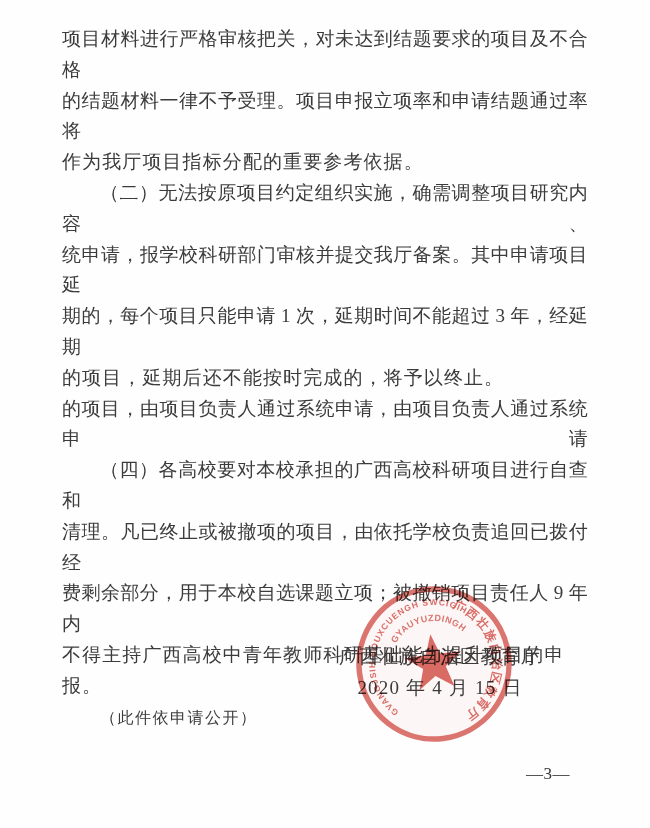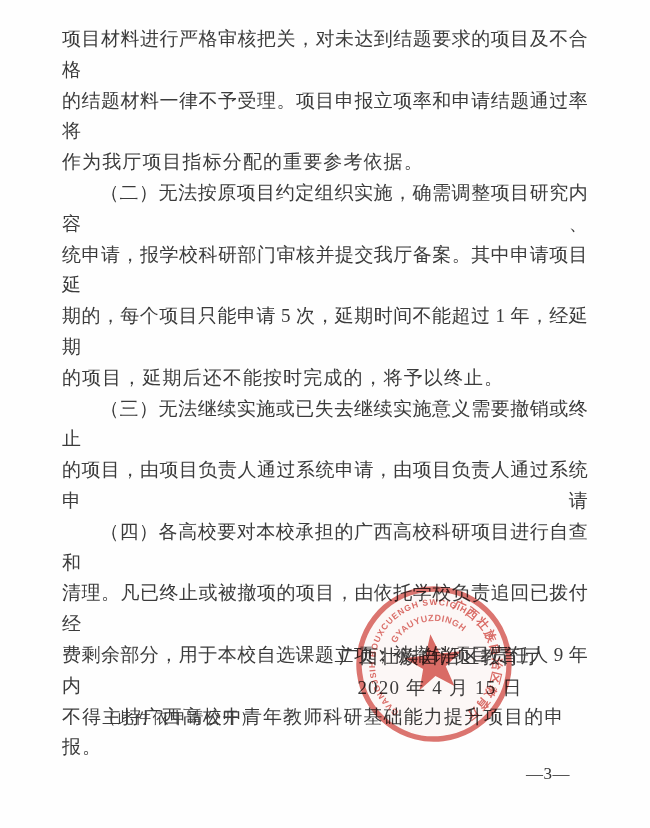--- a/index.html
+++ b/index.html
@@ -60,23 +60,22 @@
 <body>
 
 <div class="page">
 
   <div class="body-text" id="body-text">
       <div class="line fill">项目材料进行严格审核把关，对未达到结题要求的项目及不合格</div>
       <div class="line fill">的结题材料一律不予受理。项目申报立项率和申请结题通过率将</div>
       <div class="line">作为我厅项目指标分配的重要参考依据。</div>
       <div class="line indent fill">（二）无法按原项目约定组织实施，确需调整项目研究内容、</div>
       <div class="line fill">统申请，报学校科研部门审核并提交我厅备案。其中申请项目延</div>
-      <div class="line fill">期的，每个项目只能申请 5 次，延期时间不能超过 1 年，经延期</div>
+      <div class="line fill">期的，每个项目只能申请 1 次，延期时间不能超过 3 年，经延期</div>
       <div class="line">的项目，延期后还不能按时完成的，将予以终止。</div>
-      <div class="line indent fill">（三）无法继续实施或已失去继续实施意义需要撤销或终止</div>
       <div class="line fill">的项目，由项目负责人通过系统申请，由项目负责人通过系统申请</div>
       <div class="line indent fill">（四）各高校要对本校承担的广西高校科研项目进行自查和</div>
       <div class="line fill">清理。凡已终止或被撤项的项目，由依托学校负责追回已拨付经</div>
       <div class="line fill">费剩余部分，用于本校自选课题立项；被撤销项目责任人 9 年内</div>
       <div class="line">不得主持广西高校中青年教师科研基础能力提升项目的申报。</div>
     </div>
 
   <div class="signature">
     <div>广西壮族自治区教育厅</div>
     <div>2020 年 4 月 15 日</div>

